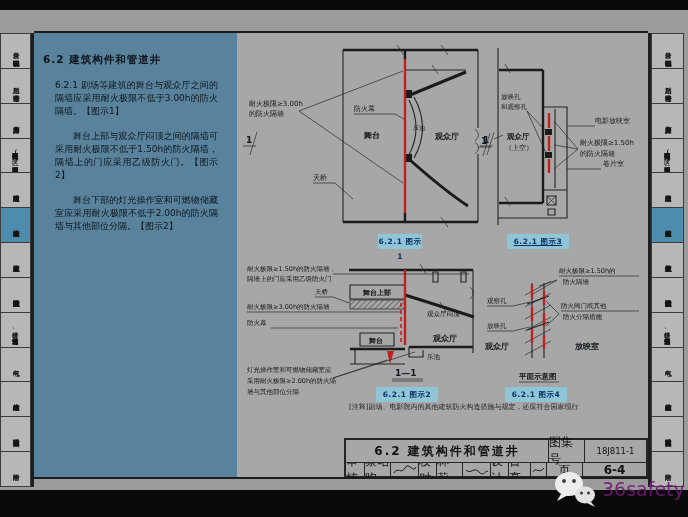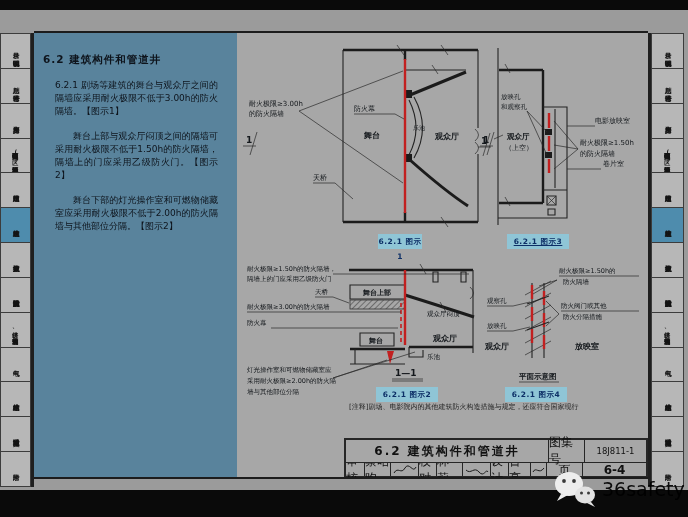--- a/index.html
+++ b/index.html
@@ -55,21 +55,21 @@
   .tb-title{flex:1;text-align:center;font-size:12px;font-weight:bold;letter-spacing:2px;line-height:22px;}
   .tb-al{width:36px;border-left:1.5px solid #262626;font-size:12px;display:flex;align-items:center;justify-content:center;box-sizing:border-box;}
   .tb-an{width:62px;border-left:1.5px solid #262626;font-size:8.5px;font-weight:normal;display:flex;align-items:center;justify-content:center;box-sizing:border-box;}
   .tb-r2{display:flex;height:14px;border-top:1.5px solid #262626;}
   .tb-c{border-left:1px solid #262626;font-size:12px;display:flex;align-items:center;justify-content:center;box-sizing:border-box;overflow:hidden;}
   .tb-c:first-child{border-left:none;}
   .sig svg{display:block;}
 
   
   .watermark{position:absolute;left:552px;top:468px;display:flex;align-items:center;z-index:50;}
-  .wm-text{font-size:19px;color:#000000;opacity:.92;margin-left:4px;}
+  .wm-text{font-size:19px;color:#701a75;opacity:.92;margin-left:4px;}
 </style>
 </head>
 <body>
 
 <div class="screen">
 
   <div class="bar-top"></div>
 
   <div class="sidebar sidebar-left">
     <div class="scell">

